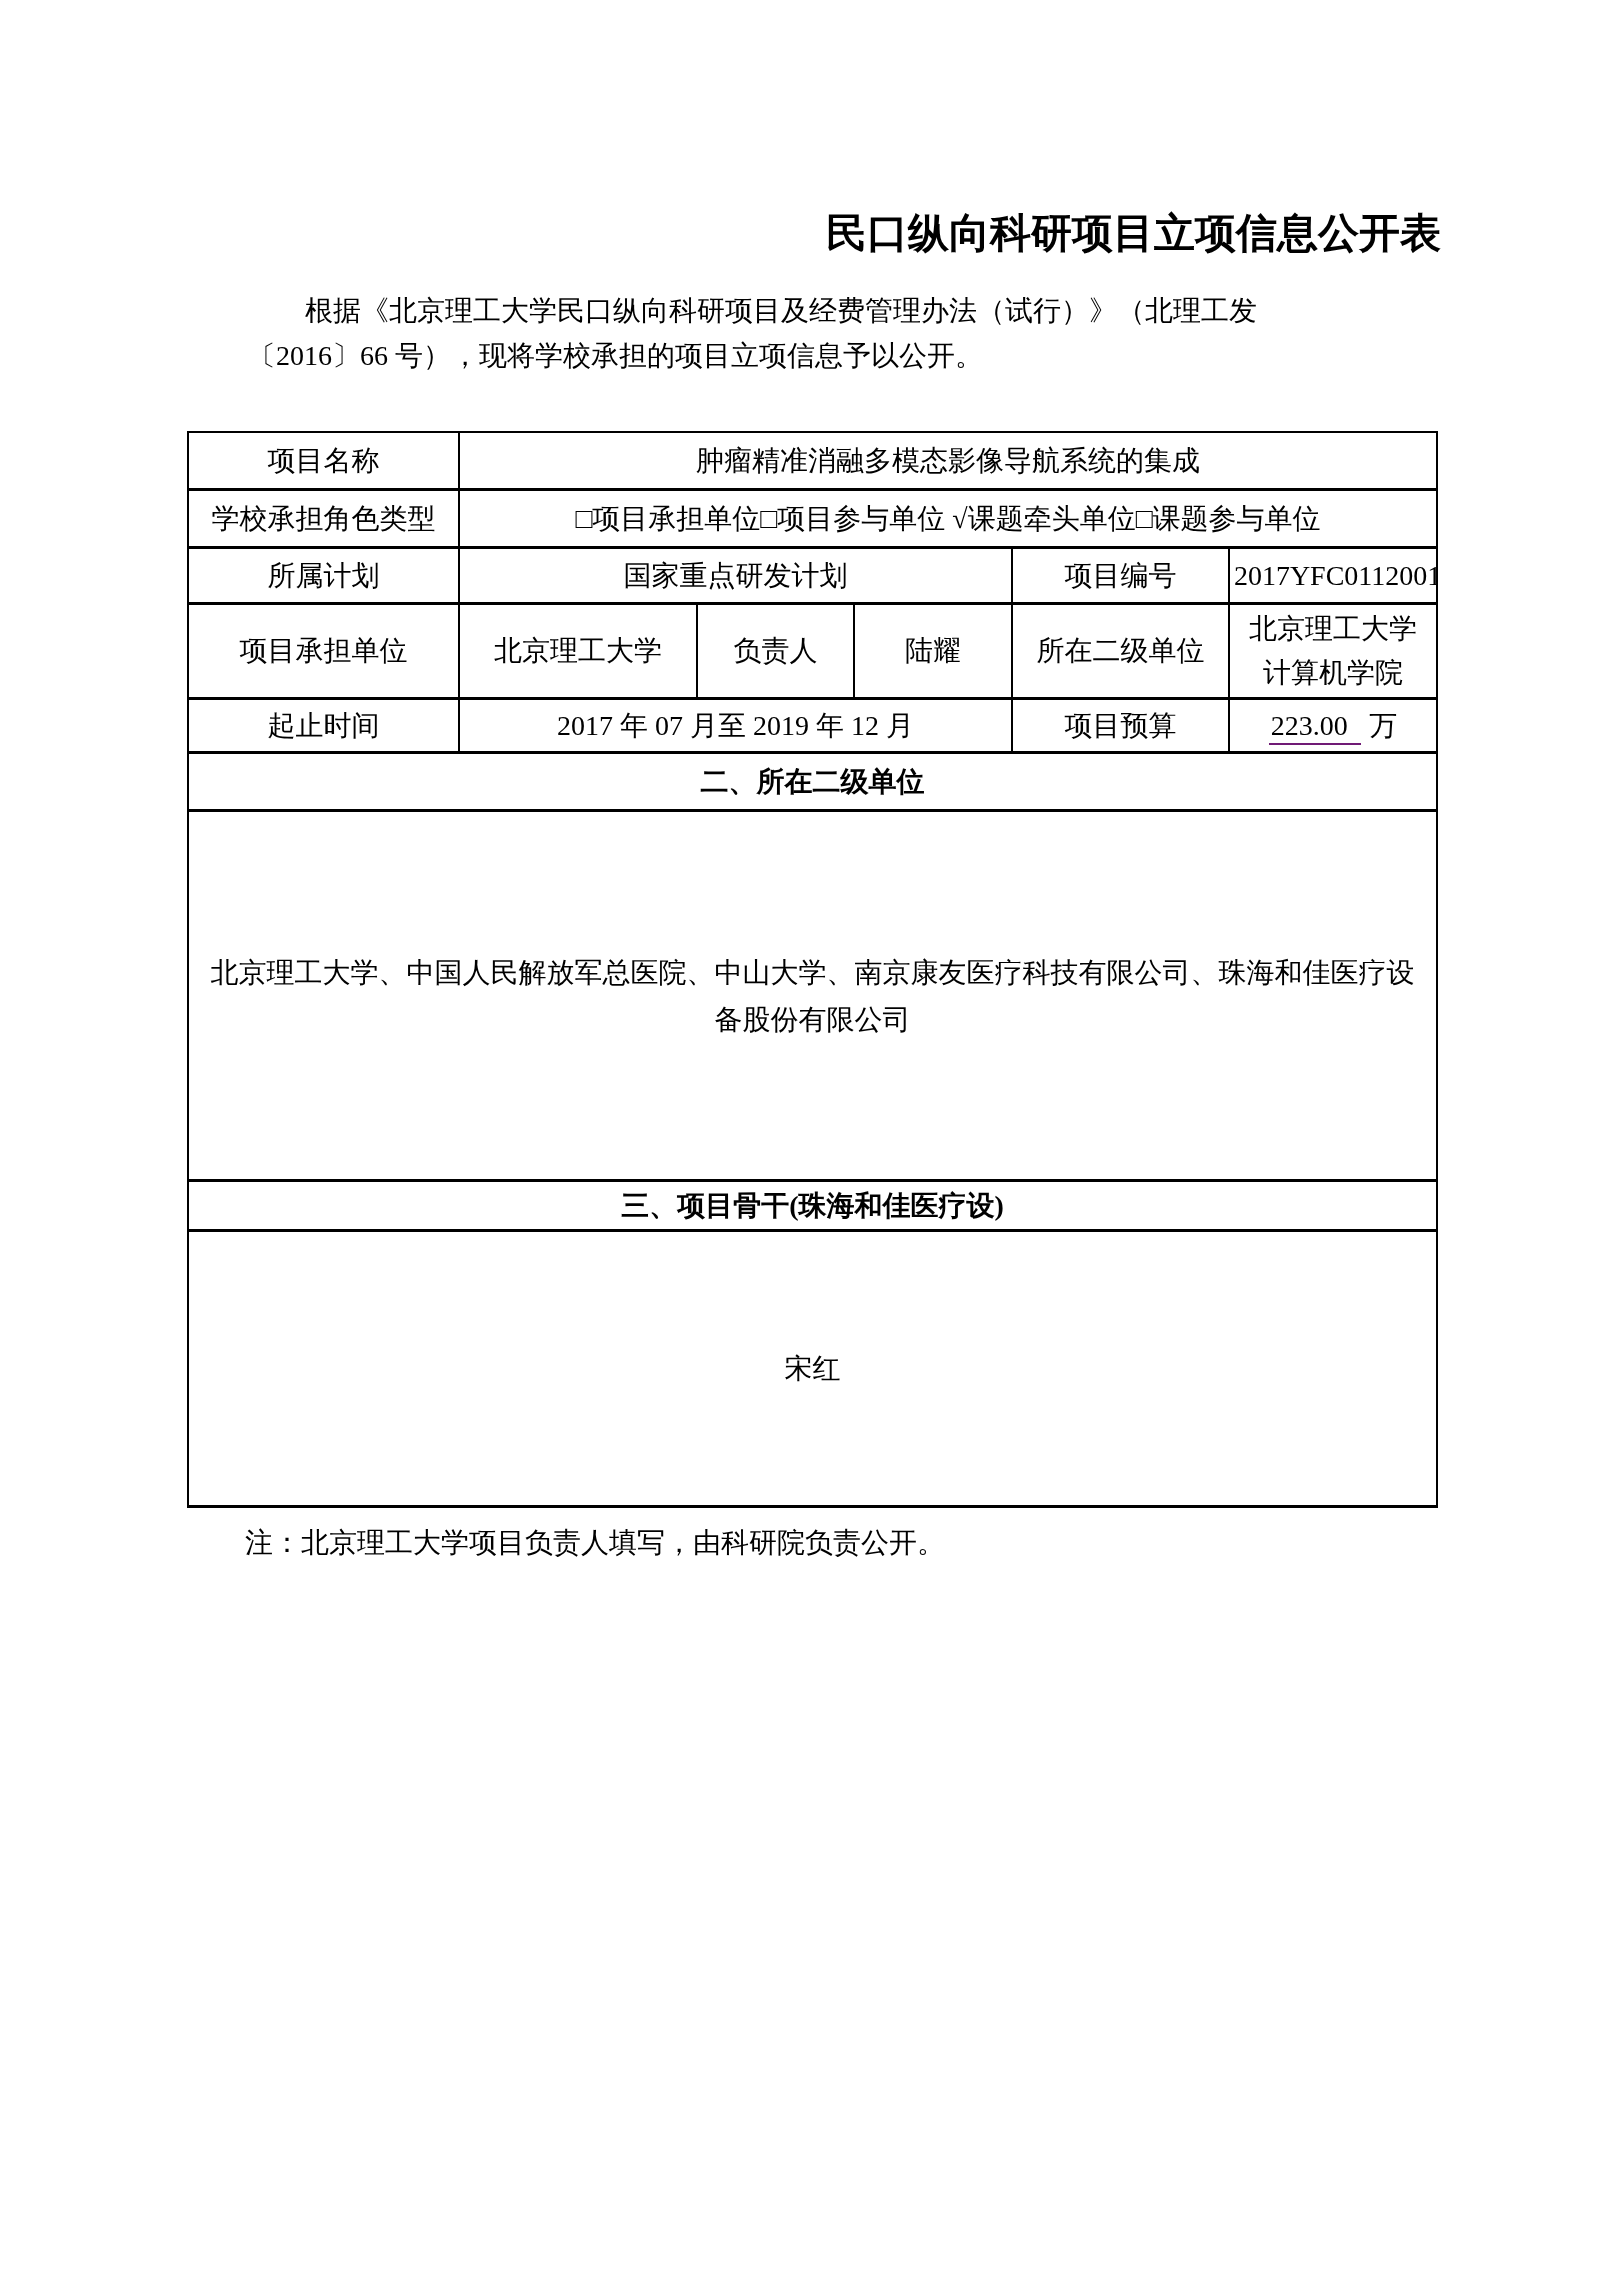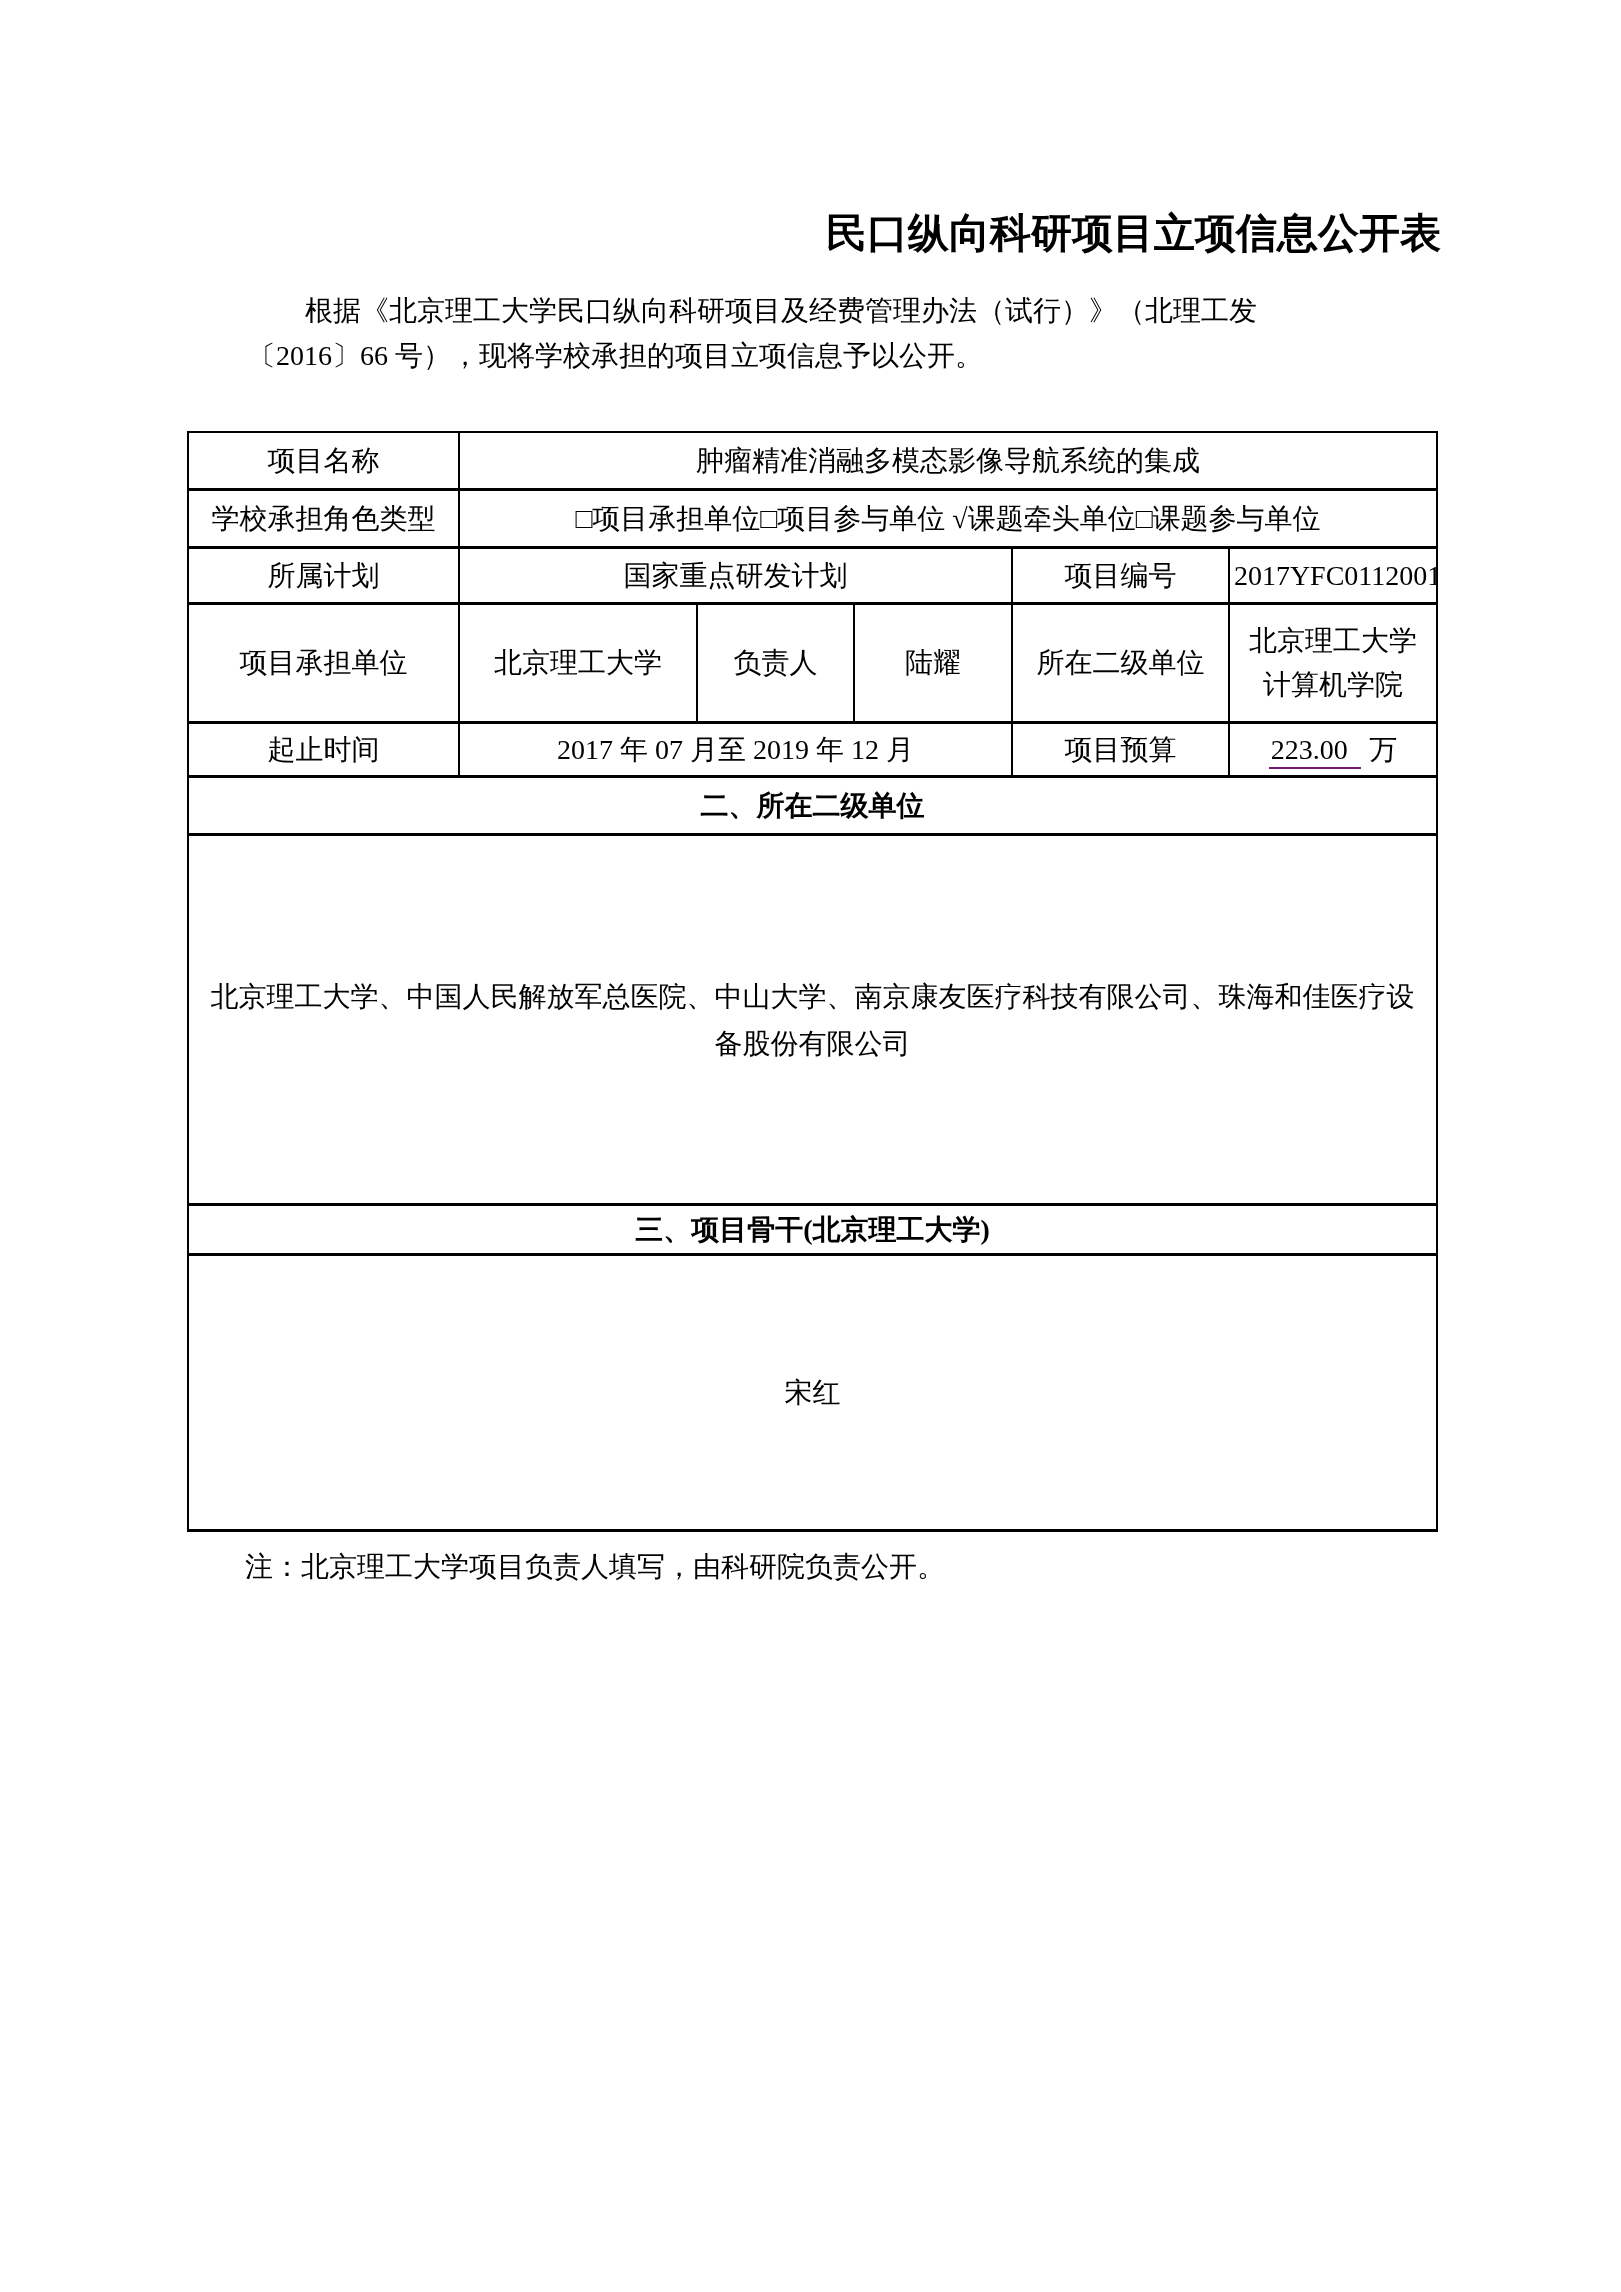--- a/index.html
+++ b/index.html
@@ -67,21 +67,21 @@
   .r-s3c   td { height: 269px; }
 
   .sec {
     text-align: left;
     font-weight: bold;
     padding-left: 17.6px;
   }
   .code { font-size: 26.5px; }
   .two-line {
     width: 176px;
-    margin: 12px auto;
+    margin: 0 auto;
     line-height: 44px;
   }
   .content-cell {
     text-align: left;
     padding-left: 19.6px;
     padding-right: 19.6px;
     line-height: 47px;
   }
   .s3c {
     vertical-align: top;
@@ -163,21 +163,21 @@
     </tr>
 
     <tr class="r-s2c">
       <td colspan="6" class="content-cell">
         <div>北京理工大学、中国人民解放军总医院、中山大学、南京康友医疗科技有限公司、珠海和佳医疗设</div>
         <div>备股份有限公司</div>
       </td>
     </tr>
 
     <tr class="r-sec3">
-      <td colspan="6" class="sec">三、项目骨干(北京理工大学)</td>
+      <td colspan="6" class="sec">三、项目骨干(珠海和佳医疗设)</td>
     </tr>
 
     <tr class="r-s3c">
       <td colspan="6" class="content-cell s3c">宋红</td>
     </tr>
   </tbody>
     </table>
 
   <div class="note">注：北京理工大学项目负责人填写，由科研院负责公开。</div>
 

